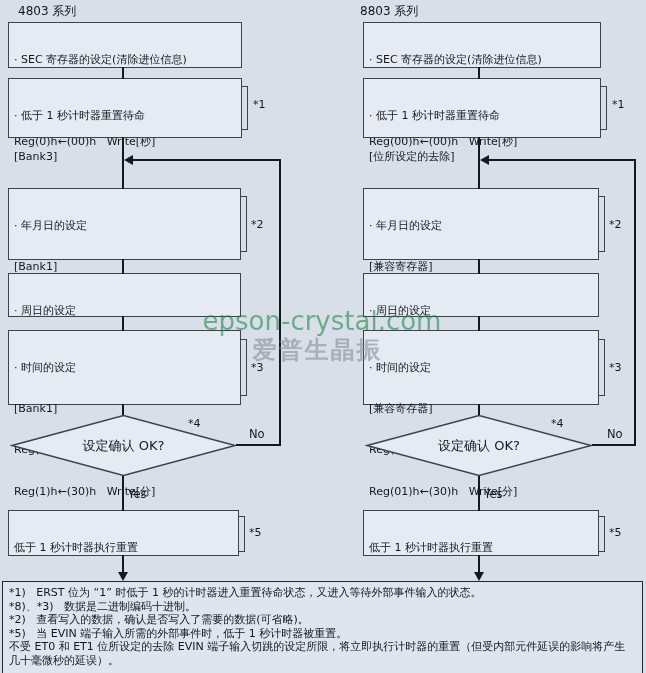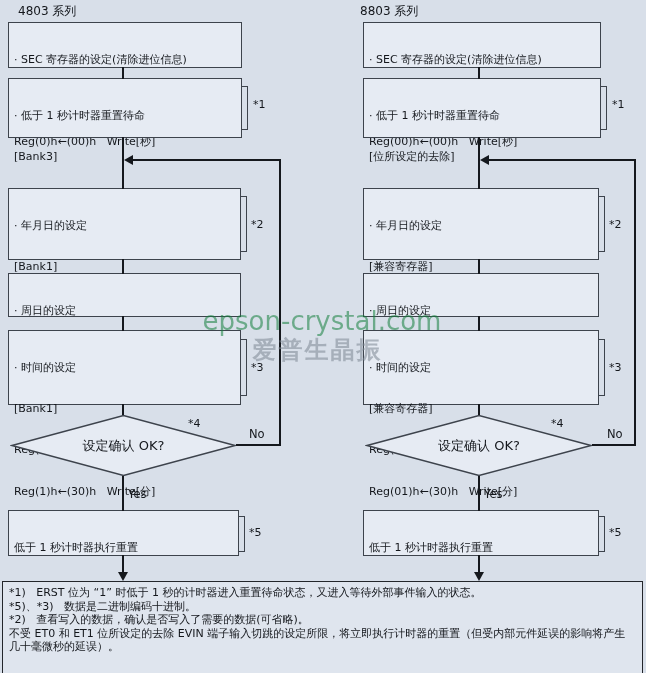--- a/index.html
+++ b/index.html
@@ -175,18 +175,19 @@
   <div class="hline" style="left:592px;top:444px;width:44px;"></div>
   <div class="vline" style="left:634px;top:159px;height:287px;"></div>
   <div class="hline" style="left:488px;top:159px;width:148px;"></div>
   <div class="arrow-left" style="left:480px;top:155px;"></div>
 
   <div class="watermark1" style="left:162px;top:306px;width:320px;">epson-crystal.com</div>
   <div class="watermark2" style="left:230px;top:334px;width:175px;">爱普生晶振</div>
 
   <div class="footbox" style="left:2px;top:581px;width:641px;height:112px;">
     <div class="footline">*1)   ERST 位为 “1” 时低于 1 秒的计时器进入重置待命状态，又进入等待外部事件输入的状态。</div>
-    <div class="footline">*5)、*3)   数据是二进制编码十进制。</div>
+    <div class="footline">*8)、*3)   数据是二进制编码十进制。</div>
     <div class="footline">*2)   查看写入的数据，确认是否写入了需要的数据(可省略)。</div>
+    <div class="footline">*5)   当 EVIN 端子输入所需的外部事件时，低于 1 秒计时器被重置。</div>
     <div class="footline">不受 ET0 和 ET1 位所设定的去除 EVIN 端子输入切跳的设定所限，将立即执行计时器的重置（但受内部元件延误的影响将产生几十毫微秒的延误）。</div>
   </div>
 
 </div>
 
 </body></html>

